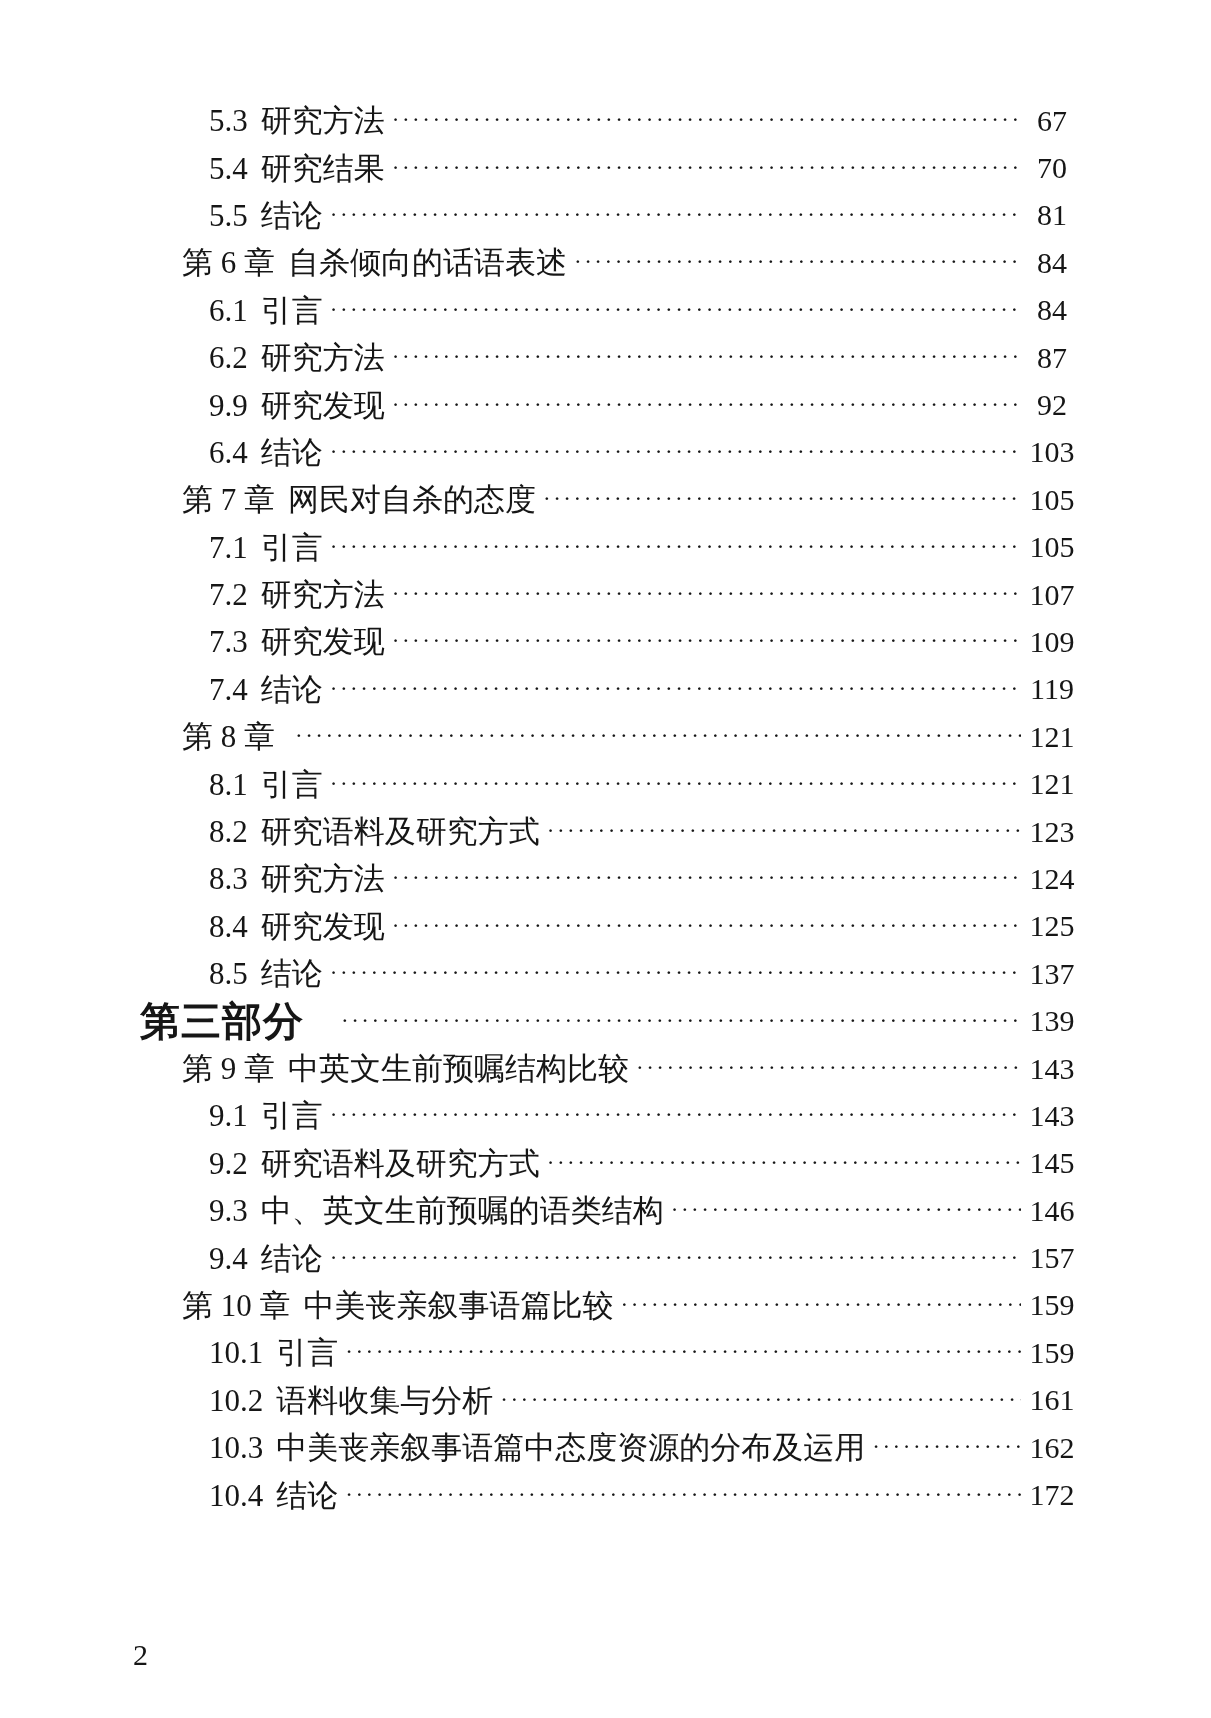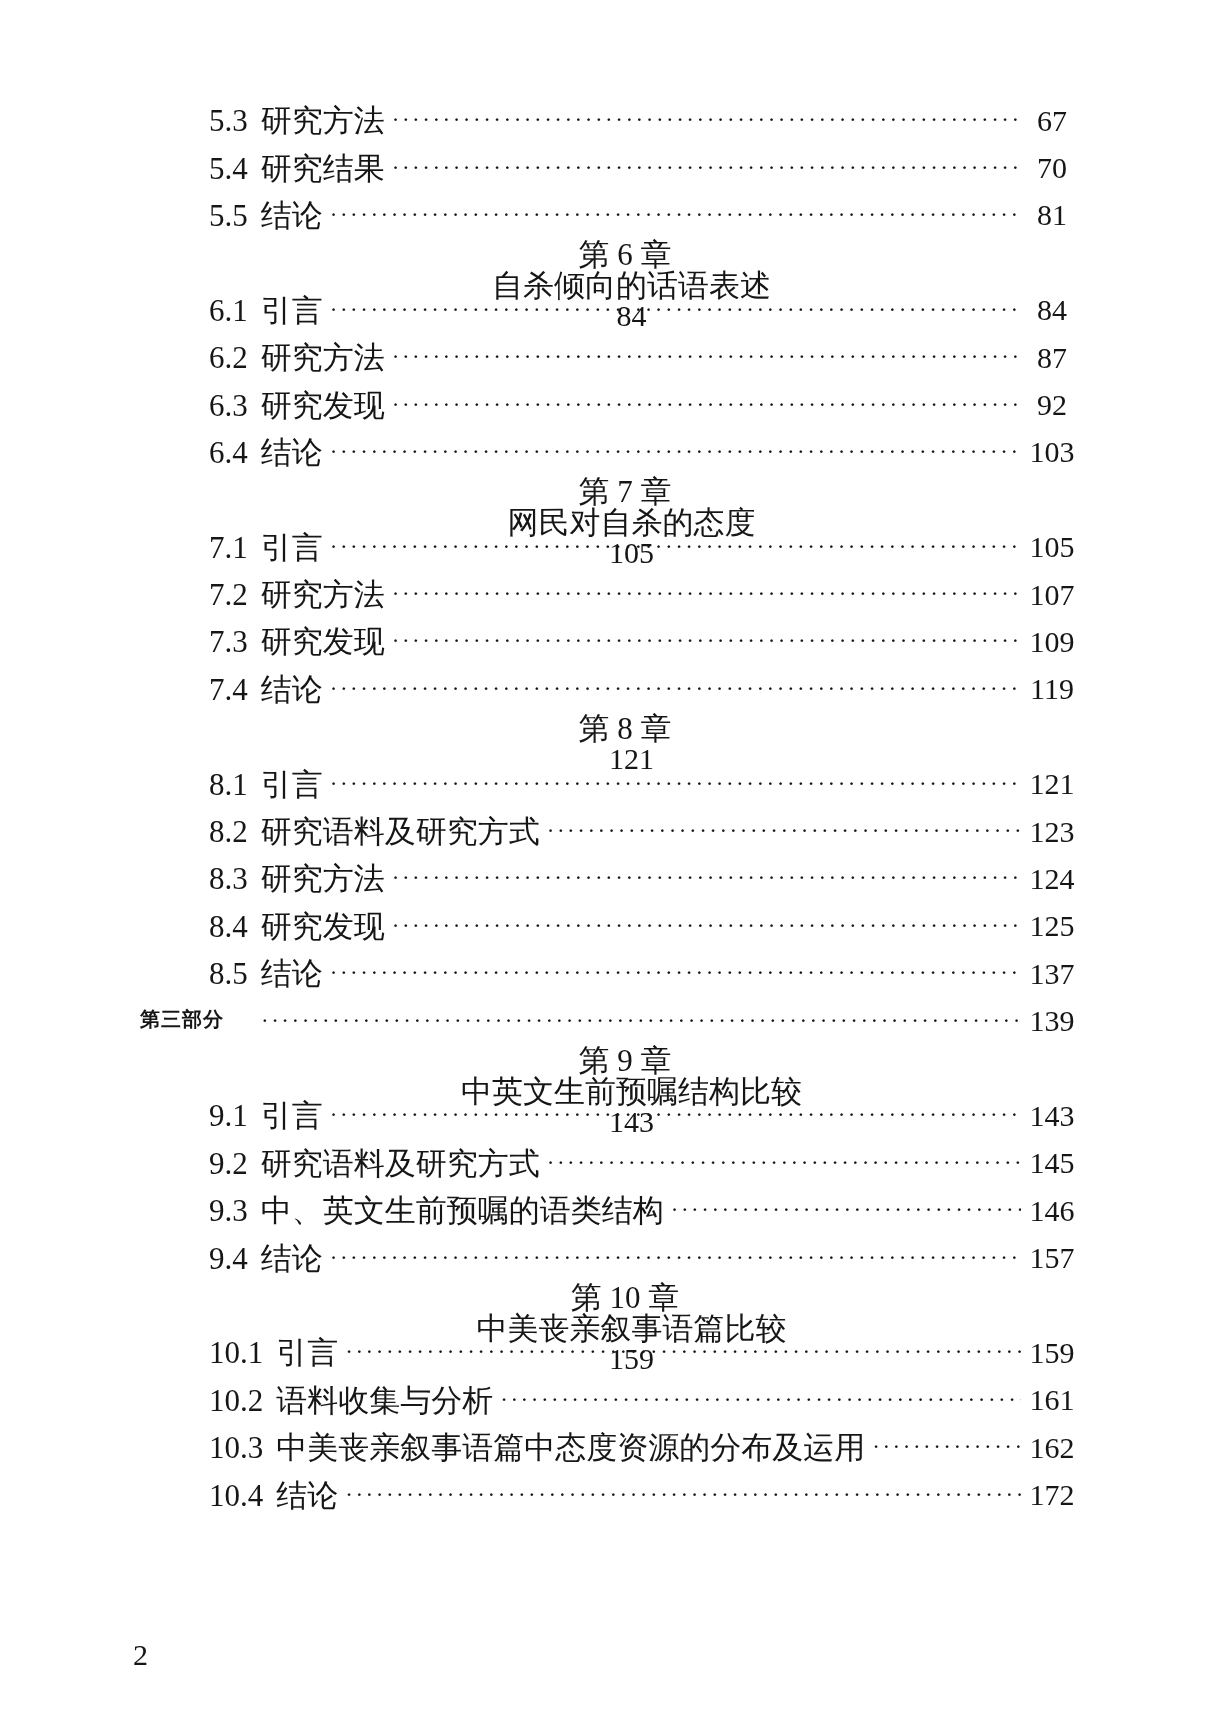--- a/index.html
+++ b/index.html
@@ -17,29 +17,29 @@
     top:97px; left:0; right:130px;
   }
   .row {
     display:flex;
     align-items:center;
     height:47.4px;
     font-size:31px;
     line-height:1;
   }
   .row.lvl-section { padding-left:209px; }
-  .row.lvl-chapter { padding-left:182px;flex-direction:column; }
+  .row.lvl-chapter { padding-left:182px; }
   .row.lvl-part    { padding-left:140px; }
   .num { white-space:pre; margin-right:13px; }
   .title { white-space:nowrap; }
   .lvl-part .num { margin-right:30px; }
   .lvl-part .num, .lvl-part .title {
     font-weight:bold;
-    font-family:Liberation Mono, monospace;
-    font-size:20px;
+    font-family:Liberation Sans, sans-serif;
+    font-size:40px;
     letter-spacing:1px;
   }
   .leader {
     flex:1;
     overflow:hidden;
     white-space:nowrap;
     font-size:23px;
     letter-spacing:2.5px;
     margin:0 2px 0 7px;
     color:#161616;
@@ -98,21 +98,21 @@
   </div>
 
   <div class="row lvl-section">
     <span class="num">6.2</span>
     <span class="title">研究方法</span>
     <span class="leader">································································································································································</span>
     <span class="pg">87</span>
   </div>
 
   <div class="row lvl-section">
-    <span class="num">6.3</span>
+    <span class="num">9.9</span>
     <span class="title">研究发现</span>
     <span class="leader">································································································································································</span>
     <span class="pg">92</span>
   </div>
 
   <div class="row lvl-section">
     <span class="num">6.4</span>
     <span class="title">结论</span>
     <span class="leader">································································································································································</span>
     <span class="pg">103</span>

